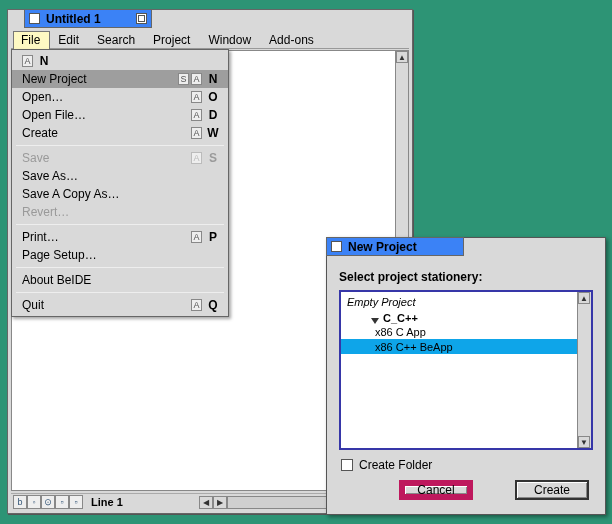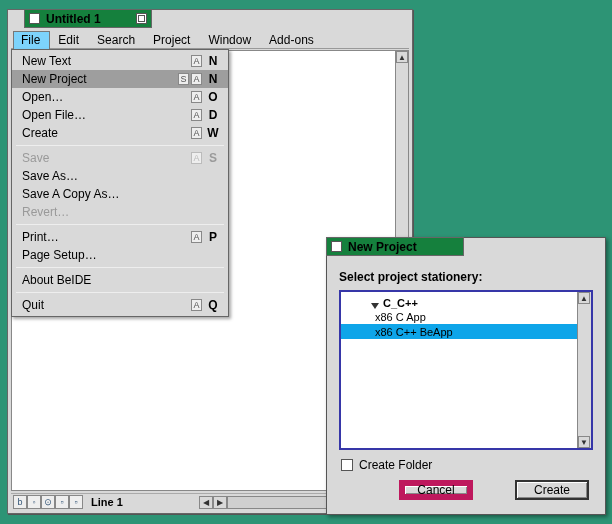--- a/index.html
+++ b/index.html
@@ -19,21 +19,21 @@
   .editor-window {
     position: absolute;
     left: 7px; top: 9px;
     width: 406px; height: 505px;
     background: #d9d9d9;
     border: 1px solid #666;
     box-shadow: 1px 1px 0 #555;
   }
   .titlebar {
     position: absolute;
-    background: #15803d;
+    background: #3b82f6;
     border: 1px solid #666;
     height: 19px;
     top: -1px;
     display: flex;
     align-items: center;
     padding: 0 4px;
     font-weight: bold;
     font-size: 12px;
     gap: 6px;
   }
@@ -64,21 +64,21 @@
     align-items: center;
     padding: 0 2px;
     gap: 0;
     border-bottom: 1px solid #999;
   }
   .menu-item {
     padding: 2px 10px 2px 8px;
     cursor: default;
   }
   .menu-item.open {
-    background: #7dd3fc;
+    background: #fef9c3;
     border: 1px solid #777;
     border-bottom: none;
     padding: 1px 9px 2px 7px;
   }
 
   .dropdown {
     position: absolute;
     left: 3px; top: 39px;
     width: 218px;
     background: #d9d9d9;
@@ -211,21 +211,20 @@
     <div class="menu-item open">File</div>
     <div class="menu-item">Edit</div>
     <div class="menu-item">Search</div>
     <div class="menu-item">Project</div>
     <div class="menu-item">Window</div>
     <div class="menu-item">Add-ons</div>
   </div>
 
   <div class="dropdown" id="file-dd">
       <div class="dd-row">
-        <span class="lbl">New Text</span>
         <span class="mods">
           <span class="keycap">A</span>
         </span>
         <span class="keyletter">N</span>
       </div>
       <div class="dd-row highlight">
         <span class="lbl">New Project</span>
         <span class="mods">
           <span class="keycap">S</span>
           <span class="keycap">A</span>
@@ -314,20 +313,23 @@
 
 <div class="dialog-window">
   <div class="titlebar dialog-title">
     <span class="title-close"></span>
     <span>New Project</span>
   </div>
   <div class="dlg-body">
     <div class="dlg-label">Select project stationery:</div>
     <div class="tree-box">
       <div class="tree-content" id="tree-content">
+          <div class="tree-row italic">
+            <span>Empty Project</span>
+          </div>
           <div class="tree-row indent1 bold">
             <span class="tree-arrow"></span>
             <span>C_C++</span>
           </div>
           <div class="tree-row indent2">
             <span>x86 C App</span>
           </div>
           <div class="tree-row indent2 sel">
             <span>x86 C++ BeApp</span>
           </div>

